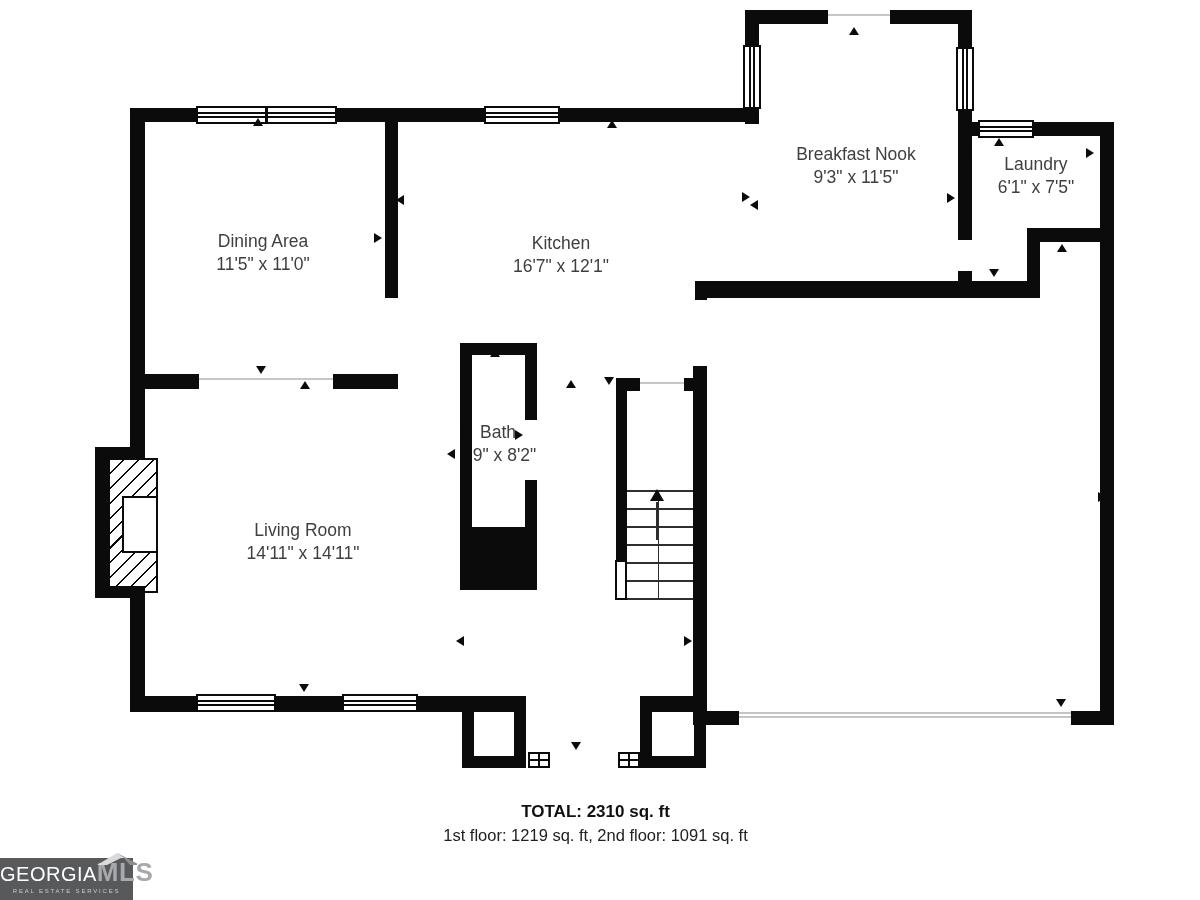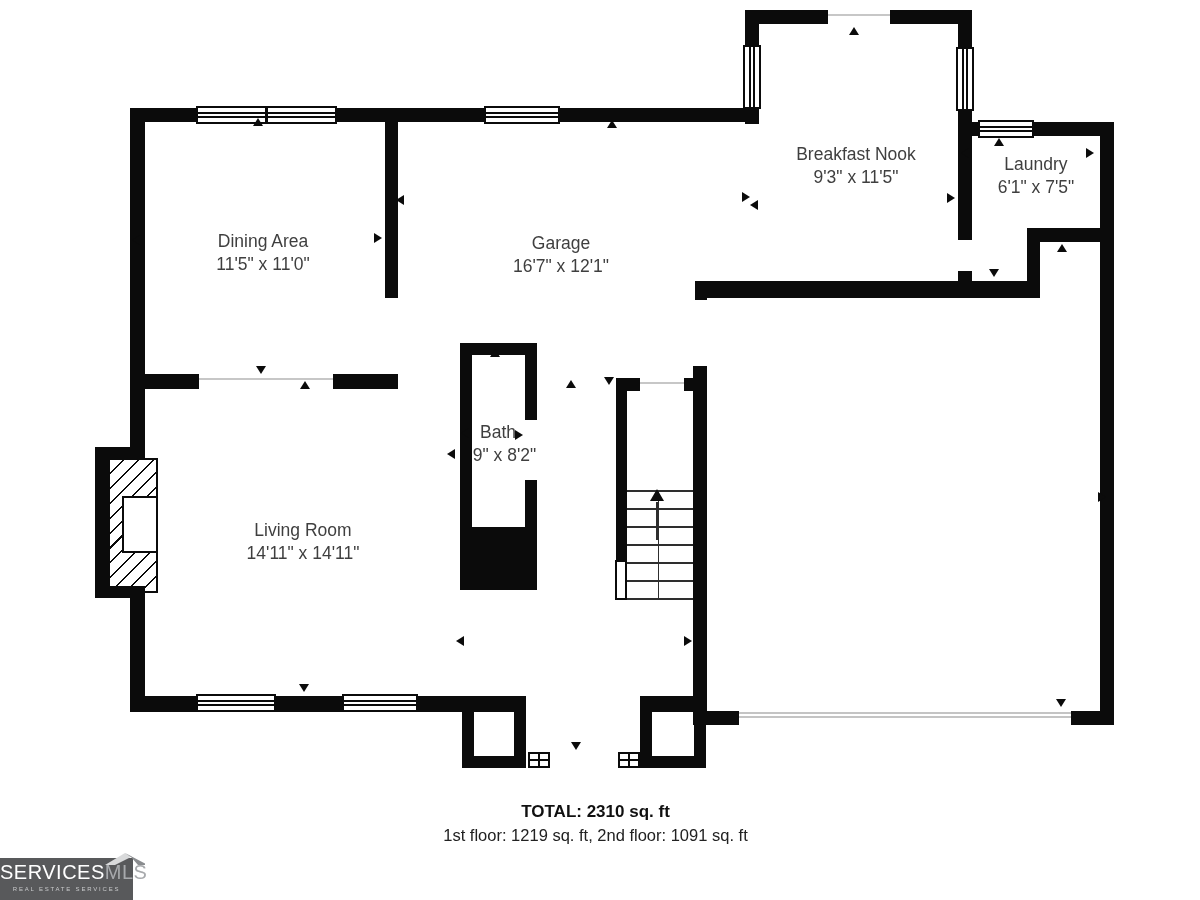--- a/index.html
+++ b/index.html
@@ -29,35 +29,35 @@
   .sidelight i.h{left:0;right:0;top:45%;height:1.5px;}
   .footer{position:absolute;left:0;right:9px;top:802px;text-align:center;z-index:3;}
   .f-total{font-weight:bold;font-size:17px;color:#101010;margin-bottom:3px;}
   .f-line{font-size:16.5px;color:#222;line-height:21px;}
   .f-disc{font-size:9px;color:#4a4a4a;margin-top:7px;}
   .logo{position:absolute;left:0;top:858px;width:133px;height:42px;background:#58595b;
         z-index:8;text-align:center;padding-top:3px;box-sizing:border-box;}
   .logo-row{line-height:22px;white-space:nowrap;}
   .lg-georgia{color:#fff;font-size:20px;font-weight:500;letter-spacing:0.5px;}
   .lg-mls-wrap{position:relative;display:inline-block;}
-  .lg-mls{color:#a7a9ac;font-size:20px;font-weight:400;letter-spacing:0.5px;}
+  .lg-mls{color:#a7a9ac;font-size:26px;font-weight:700;letter-spacing:0.5px;}
   .roof{position:absolute;top:-8px;left:0px;}
   .lg-tag{font-size:6px;color:#c9cacc;letter-spacing:1.8px;margin-top:1px;}
 </style>
 </head>
 <body>
 
 <div id="plan">
 
   <div class="room-label" style="left:263px;top:230px">
     <div>Dining Area</div>
     <div>11'5" x 11'0"</div>
   </div>
   <div class="room-label" style="left:561px;top:232px">
-    <div>Garage</div>
+    <div>Kitchen</div>
     <div>16'7" x 12'1"</div>
   </div>
   <div class="room-label" style="left:856px;top:143px">
     <div>Breakfast Nook</div>
     <div>9'3" x 11'5"</div>
   </div>
   <div class="room-label" style="left:1036px;top:153px">
     <div>Laundry</div>
     <div>6'1" x 7'5"</div>
   </div>
@@ -70,21 +70,21 @@
     <div>14'11" x 14'11"</div>
   </div>
 
   <div class="footer">
     <div class="f-total">TOTAL: 2310 sq. ft</div>
     <div class="f-line">1st floor: 1219 sq. ft, 2nd floor: 1091 sq. ft</div>
   </div>
 
   <div class="logo">
     <div class="logo-row">
-      <span class="lg-georgia">SERVICES</span><span class="lg-mls-wrap"><svg class="roof" width="40" height="12" viewBox="0 0 40 12">
+      <span class="lg-georgia">GEORGIA</span><span class="lg-mls-wrap"><svg class="roof" width="40" height="12" viewBox="0 0 40 12">
             <polygon points="0,12 20,0 27,3.5 10,12" fill="#d9dadb"></polygon>
             <polygon points="20,0 40,10.5 40,12 33,12 26,4" fill="#8a8c8f"></polygon>
           </svg><span class="lg-mls">MLS</span></span>
     </div>
     <div class="lg-tag">REAL ESTATE SERVICES</div>
   </div>
 <div class="wall" style="left: 130px; top: 108px; width: 628px; height: 14px;"></div>
     <div class="wall" style="left: 130px; top: 108px; width: 15px; height: 351px;"></div>
     <div class="wall" style="left: 95px; top: 447px; width: 14px; height: 151px;"></div>
     <div class="wall" style="left: 95px; top: 447px; width: 50px; height: 12px;"></div>

